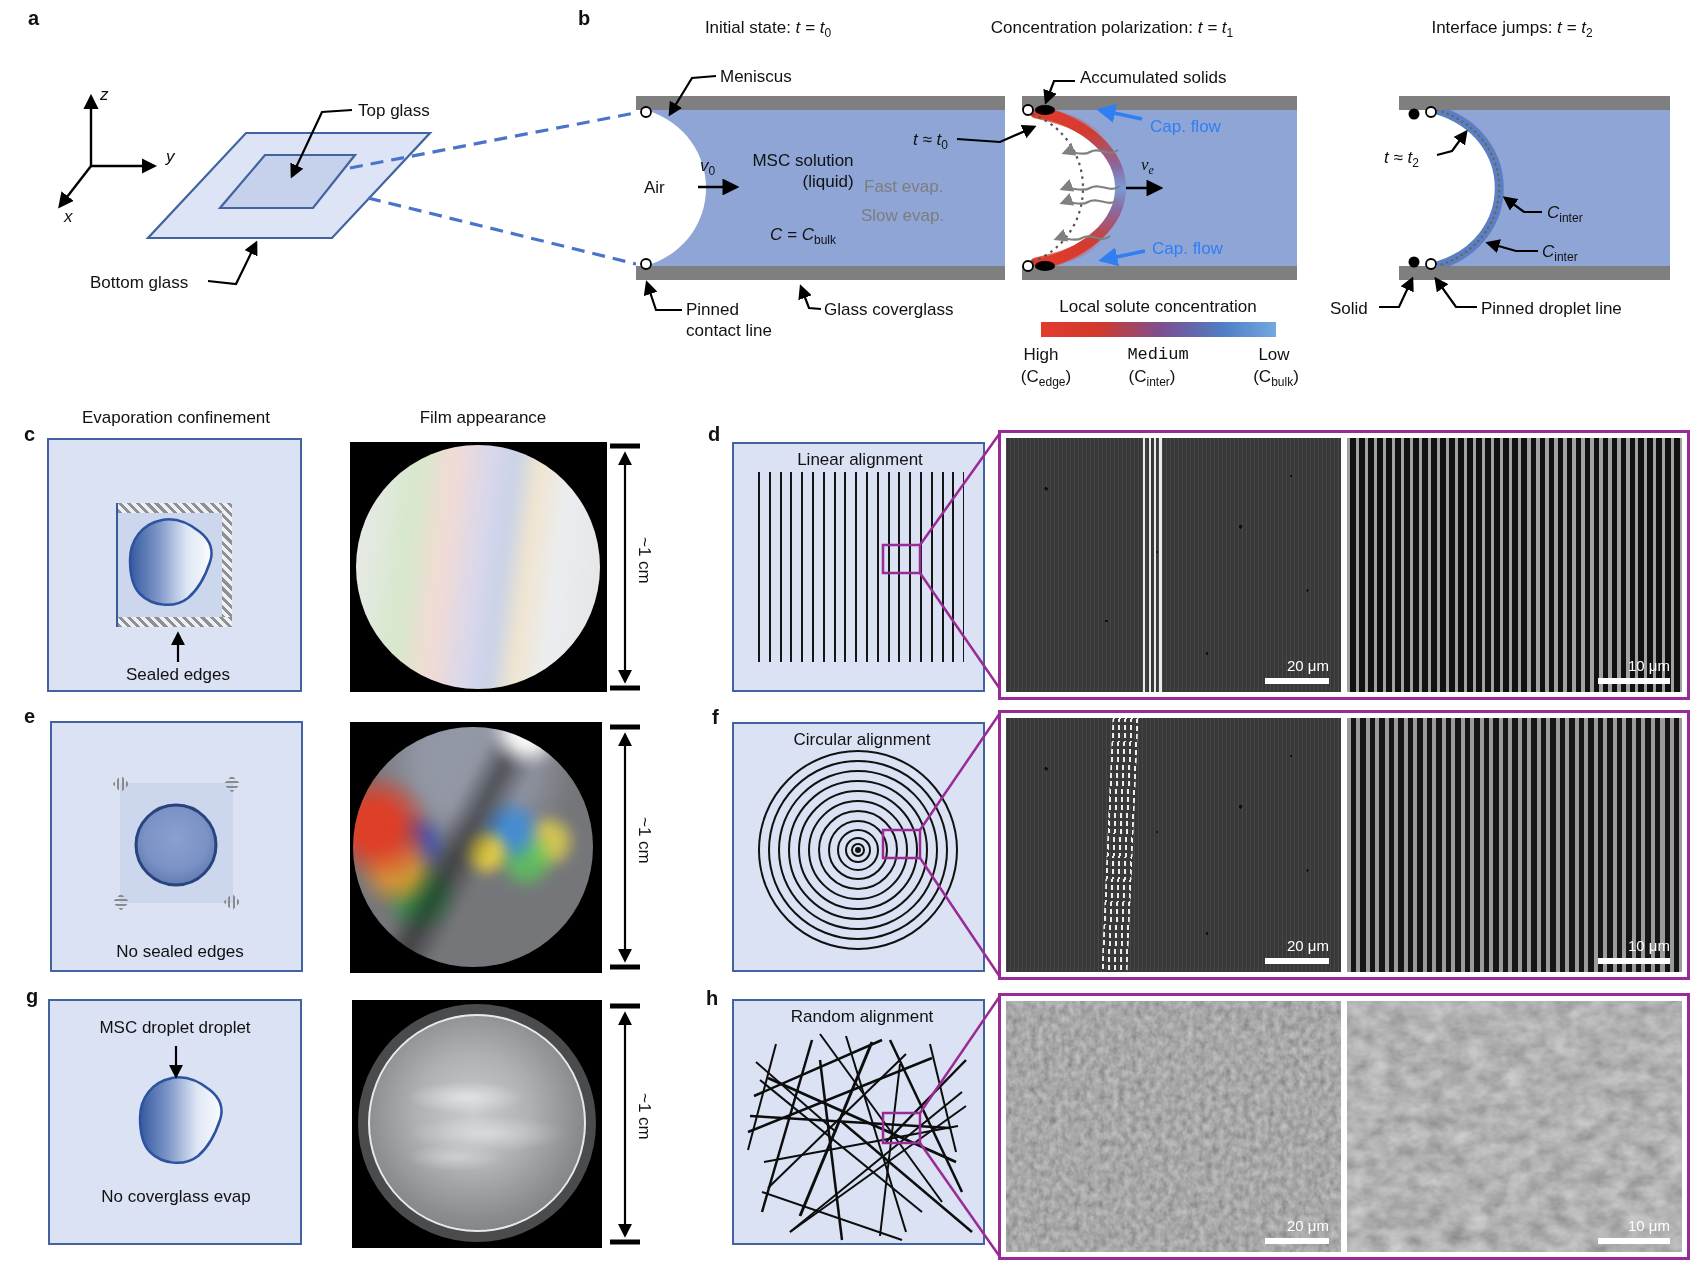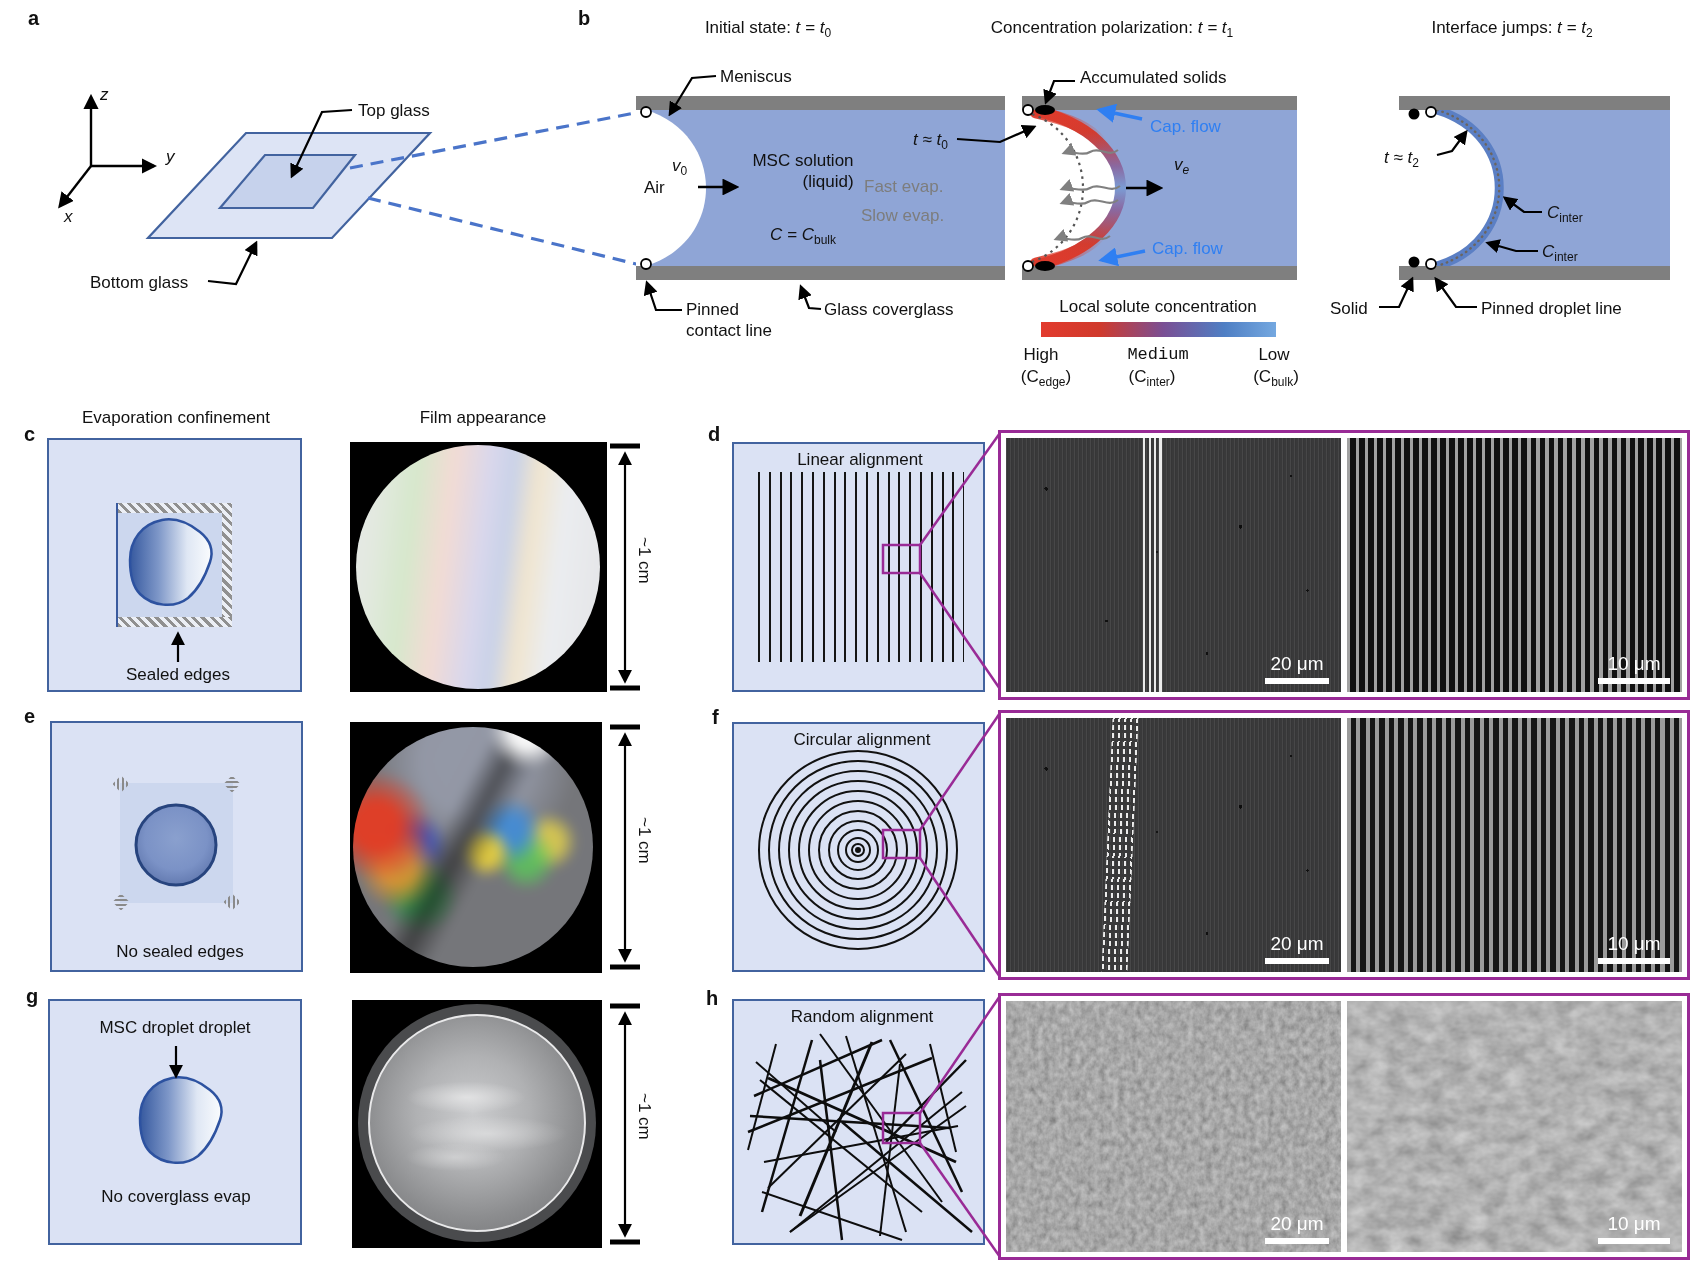--- a/index.html
+++ b/index.html
@@ -57,21 +57,21 @@
     radial-gradient(circle 2px at 45% 45%,#141414 60%,transparent 61%),
     repeating-linear-gradient(90deg,rgba(255,255,255,.07) 0 1px,rgba(0,0,0,.06) 1px 2px,transparent 2px 4px);}
   .stripes-a{background:repeating-linear-gradient(90deg,#a2a2a2 0 3.5px,#111 3.5px 9px);}
   .stripes-b{background:repeating-linear-gradient(90deg,#9b9b9b 0 4px,#161616 4px 9.5px);}
   .wl{position:absolute;top:0;bottom:0;left:41%;width:22px;
     background:repeating-linear-gradient(90deg,#eaeaea 0 2px,transparent 2px 5.5px);}
   .wl-f{position:absolute;top:-6px;bottom:-6px;left:30%;width:26px;transform:rotate(2.5deg);
     background:repeating-linear-gradient(90deg,#ececec 0 2px,transparent 2px 6px);}
   .wl-f::after{content:"";position:absolute;inset:0;
     background:repeating-linear-gradient(0deg,transparent 0 5px,#39393a 5px 8px);}
-  .mscale{position:absolute;right:12px;bottom:8px;color:#fff;font-size:19px;text-align:center;line-height:1;z-index:2;}
+  .mscale{position:absolute;right:12px;bottom:8px;color:#fff;font-size:15px;text-align:right;line-height:1;z-index:2;}
   .mbar{height:6px;background:#fff;margin:5px auto 0;width:64px;}
   .mbar.w10{width:72px;}
   svg.noise{position:absolute;inset:0;width:100%;height:100%;}
   #art{position:absolute;left:0;top:0;z-index:2;pointer-events:none;}
 </style>
 </head>
 <body>
 
 <div id="fig">
 
@@ -364,33 +364,33 @@
   <div class="lbl it" style="left:100px;top:84px;">z</div>
   <div class="lbl it" style="left:166px;top:146px;">y</div>
   <div class="lbl it" style="left:64px;top:206px;">x</div>
   <div class="lbl" style="left:358px;top:100px;">Top glass</div>
   <div class="lbl" style="left:90px;top:272px;">Bottom glass</div>
 
   <div class="lbl letter" style="left:578px;top:6px;">b</div>
   <div class="lbl ctr" style="left:768px;top:17px;"><span>Initial state:  </span><span class="it">t = t</span><sub>0</sub></div>
   <div class="lbl" style="left:720px;top:66px;">Meniscus</div>
   <div class="lbl" style="left:644px;top:177px;">Air</div>
-  <div class="lbl" style="left:672px;top:155px;"><span class="it">v</span><sub>0</sub></div>
+  <div class="lbl" style="left:700px;top:155px;"><span class="it">v</span><sub>0</sub></div>
   <div class="lbl ctr" style="left:803px;top:150px;"><span>MSC solution</span><br><span>(liquid)</span></div>
   <div class="lbl ctr" style="left:803px;top:224px;"><span class="it">C = C</span><sub>bulk</sub></div>
   <div class="lbl" style="left:686px;top:299px;"><span>Pinned</span><br><span>contact line</span></div>
   <div class="lbl" style="left:824px;top:299px;">Glass coverglass</div>
 
   <div class="lbl ctr" style="left:1112px;top:17px;"><span>Concentration polarization:  </span><span class="it">t = t</span><sub>1</sub></div>
   <div class="lbl" style="left:1080px;top:67px;">Accumulated solids</div>
   <div class="lbl" style="left:897px;top:129px;margin-left:16px;"><span class="it">t ≈ t</span><sub>0</sub></div>
   <div class="lbl blu" style="left:1150px;top:116px;">Cap. flow</div>
   <div class="lbl gry" style="left:864px;top:176px;">Fast evap.</div>
   <div class="lbl gry" style="left:861px;top:205px;">Slow evap.</div>
-  <div class="lbl" style="left:1174px;top:154px;"><span class="it">v</span><sub class="it">e</sub></div>
+  <div class="lbl" style="left:1141px;top:154px;font-family:Liberation Serif, serif;"><span class="it">v</span><sub class="it">e</sub></div>
   <div class="lbl blu" style="left:1152px;top:238px;">Cap. flow</div>
 
   <div class="lbl ctr" style="left:1158px;top:296px;">Local solute concentration</div>
   <div class="lbl ctr" style="left:1041px;top:344px;">High</div>
   <div class="lbl ctr" style="left:1046px;top:366px;"><span>(C</span><sub>edge</sub><span>)</span></div>
   <div class="lbl ctr" style="left:1158px;top:344px;font-family:Liberation Mono, monospace;">Medium</div>
   <div class="lbl ctr" style="left:1152px;top:366px;"><span>(C</span><sub>inter</sub><span>)</span></div>
   <div class="lbl ctr" style="left:1274px;top:344px;">Low</div>
   <div class="lbl ctr" style="left:1276px;top:366px;"><span>(C</span><sub>bulk</sub><span>)</span></div>
 

